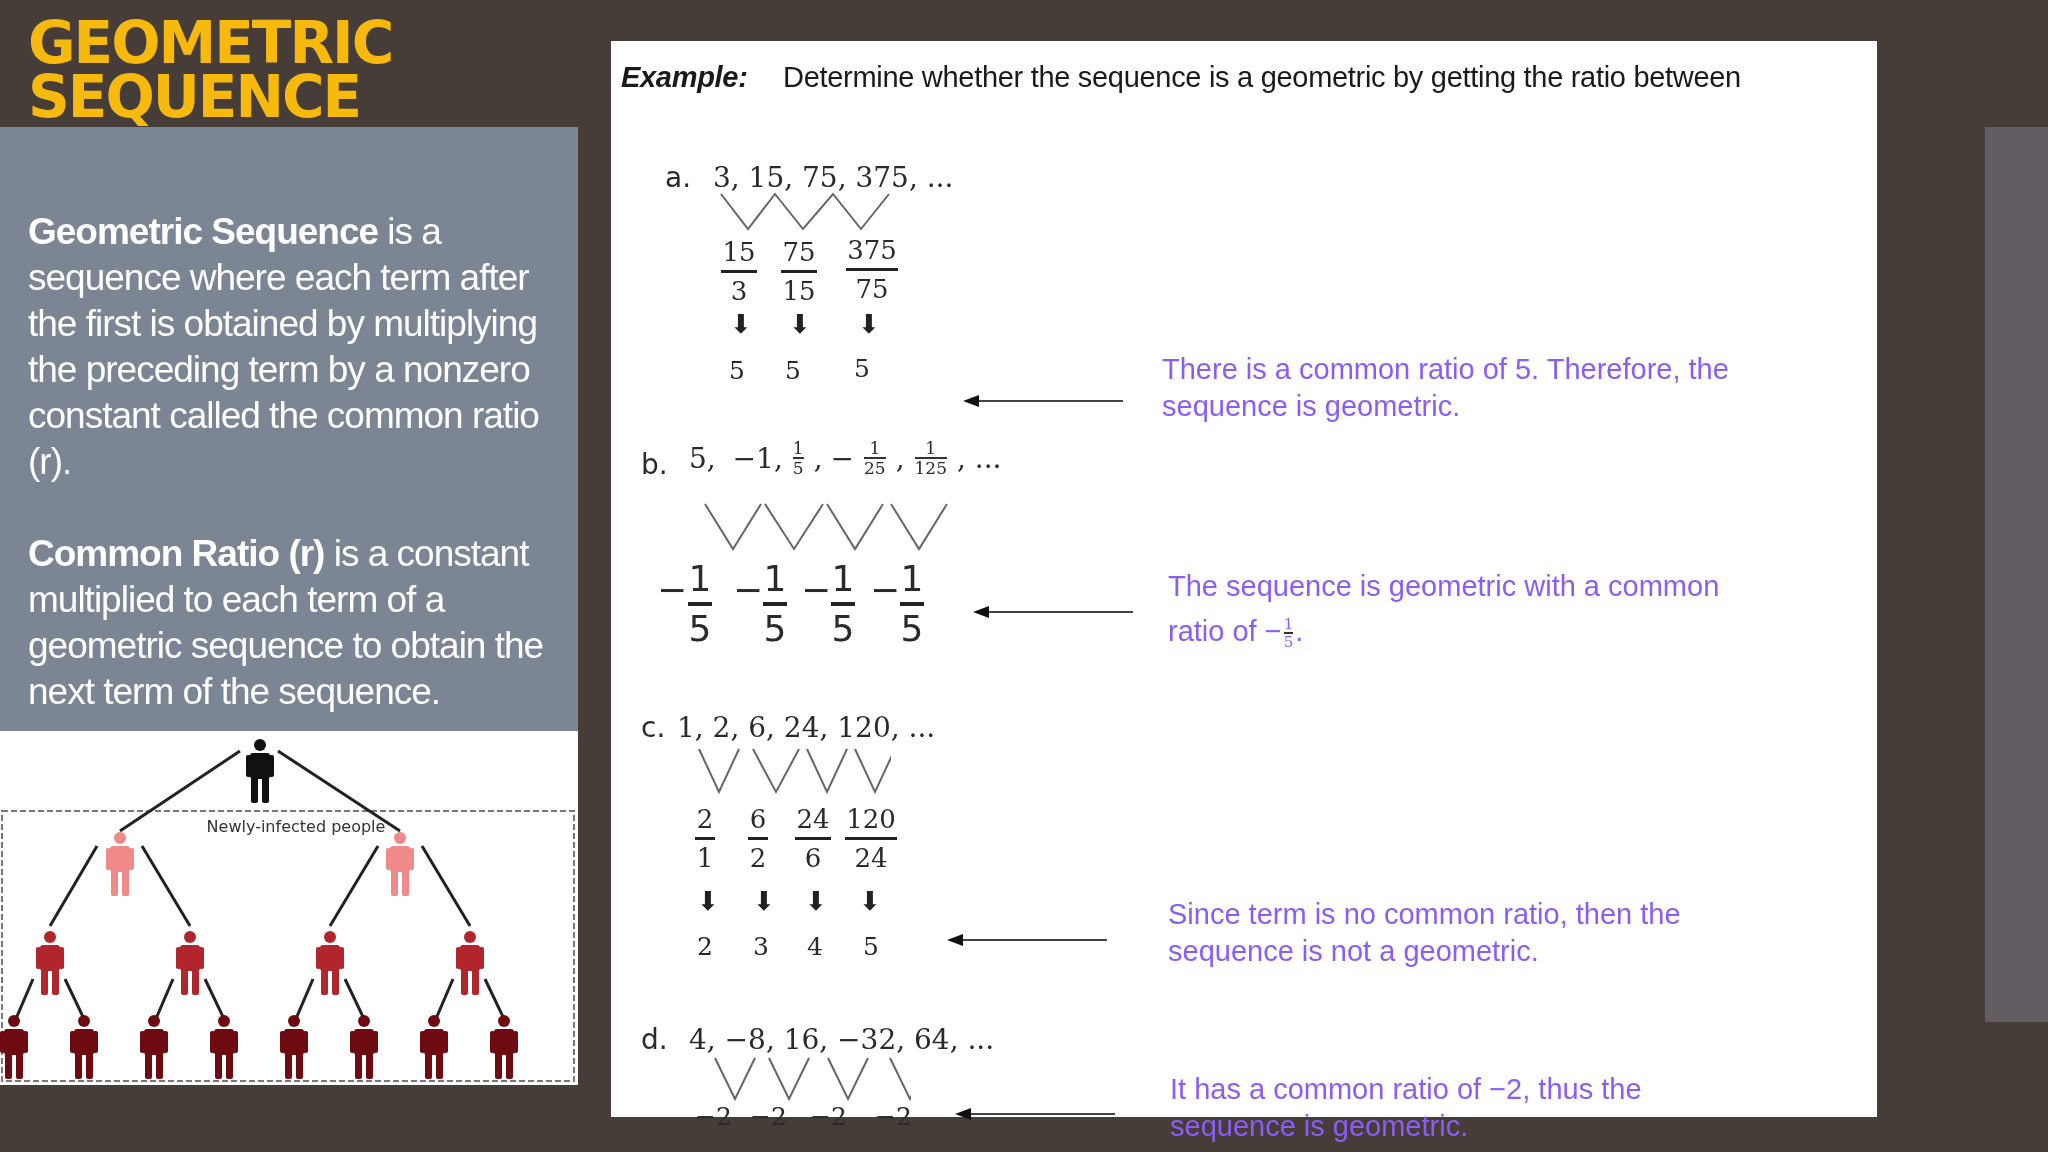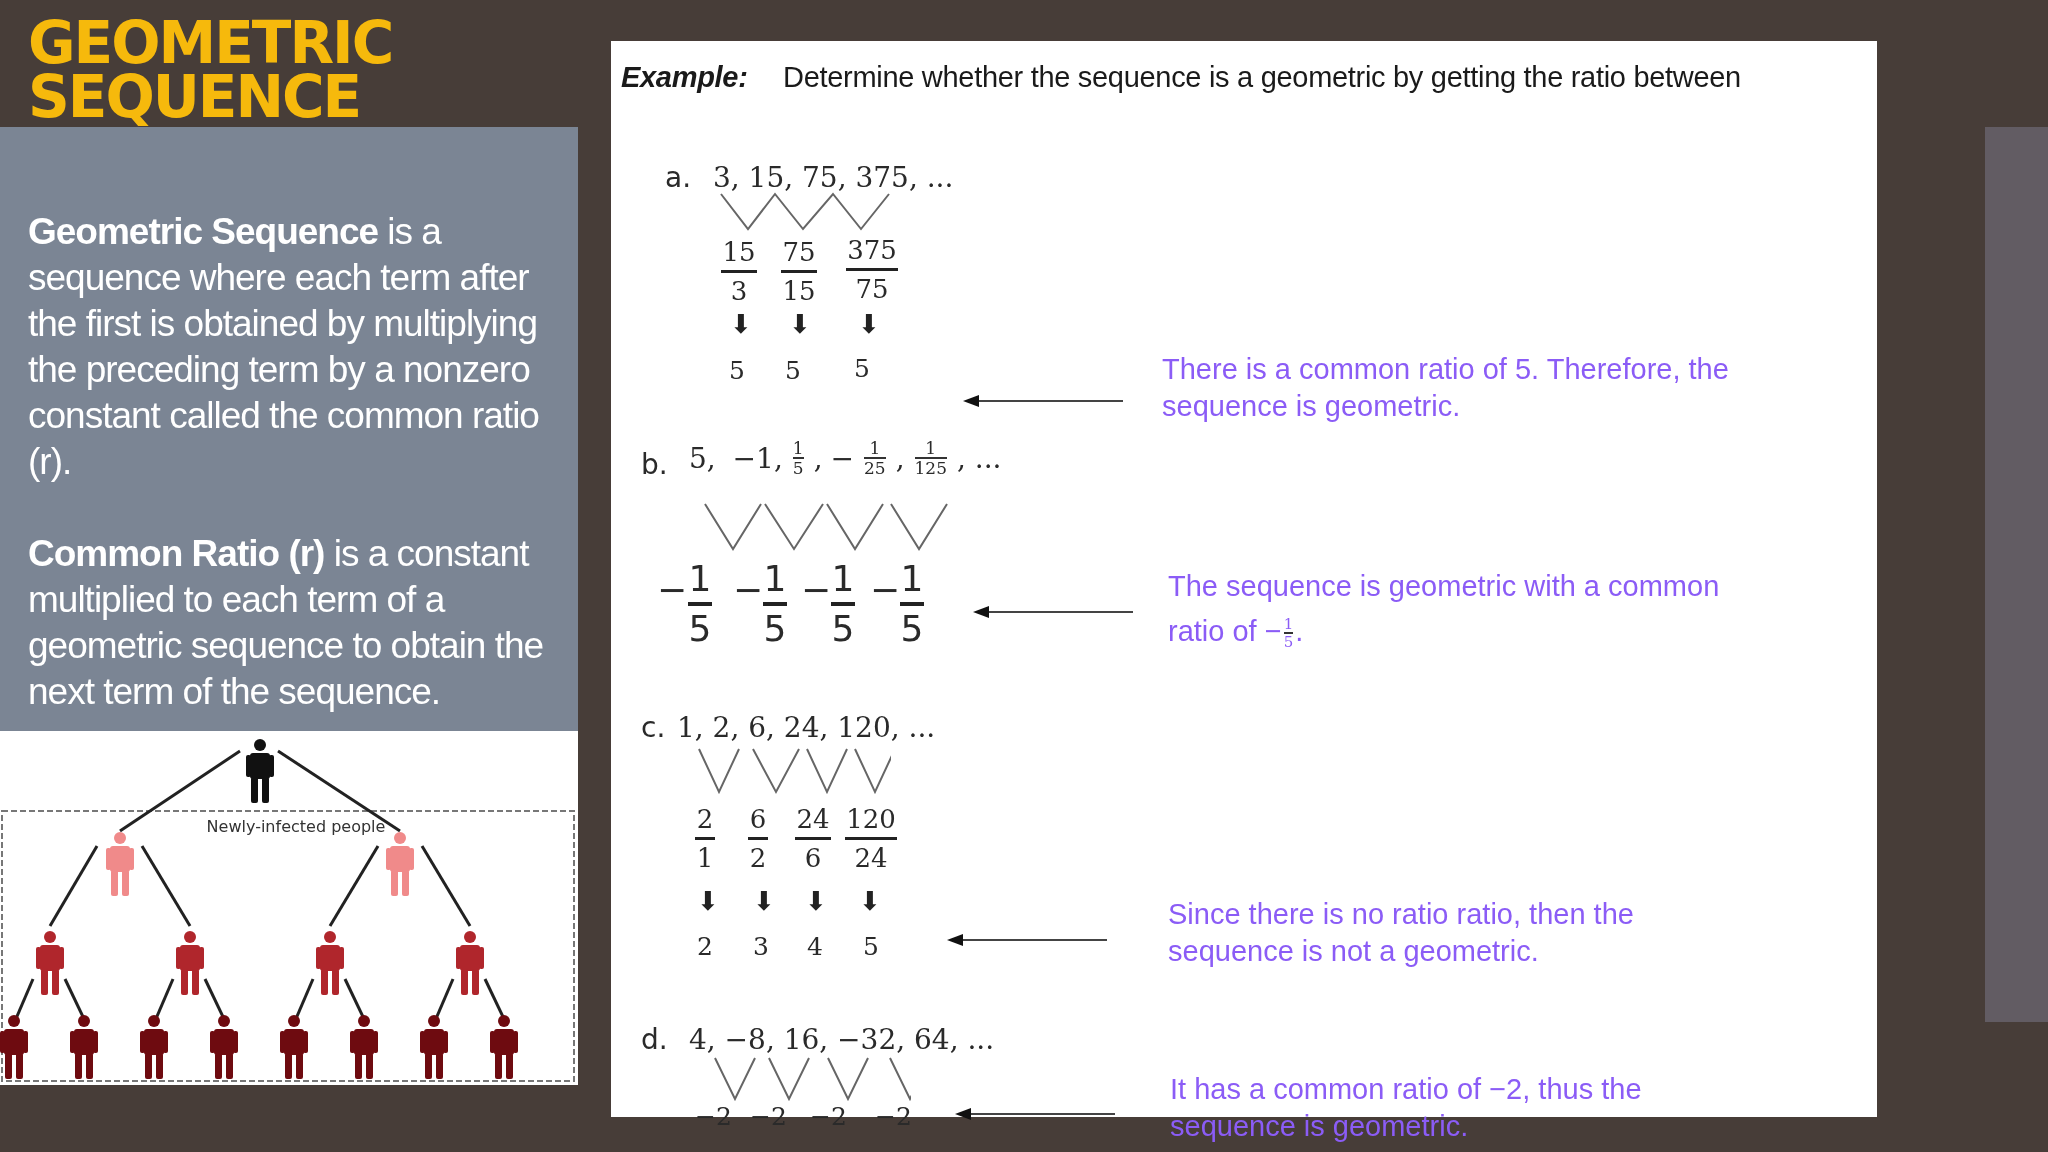--- a/index.html
+++ b/index.html
@@ -266,21 +266,21 @@
     <span class="abs" style="left:248px;top:845px;font-size:26px;">⬇</span>
     <span class="ratio-val" style="left:86px;top:891px;">2</span>
     <span class="ratio-val" style="left:142px;top:891px;">3</span>
     <span class="ratio-val" style="left:196px;top:891px;">4</span>
     <span class="ratio-val" style="left:252px;top:891px;">5</span>
     <svg class="abs" style="left:334px;top:889px" width="165" height="20">
         <line x1="14" y1="10" x2="162" y2="10" stroke="#444" stroke-width="2"></line>
         <polygon points="2,10 18,4 18,16" fill="#111"></polygon>
       </svg>
     <div class="note" style="left:557px;top:855px;">
-      <div>Since there is no ratio ratio, then the</div>
+      <div>Since term is no common ratio, then the</div>
       <div>sequence is not a geometric.</div>
     </div>
   </div>
 
   <div>
     <span class="abs seq" style="left:30px;top:982px;font-family:'DejaVu Sans',sans-serif;color:#2a2a2a;">d.</span>
     <span class="abs serif seq" style="left:78px;top:982px;">4, −8,  16, −32,  64, ...</span>
     <svg class="abs" style="left:80px;top:1014px" width="220" height="50">
       <polyline points="24,3 44,44 64,3" fill="none" stroke="#666" stroke-width="2"></polyline>
       <polyline points="78,3 98,44 118,3" fill="none" stroke="#666" stroke-width="2"></polyline>

